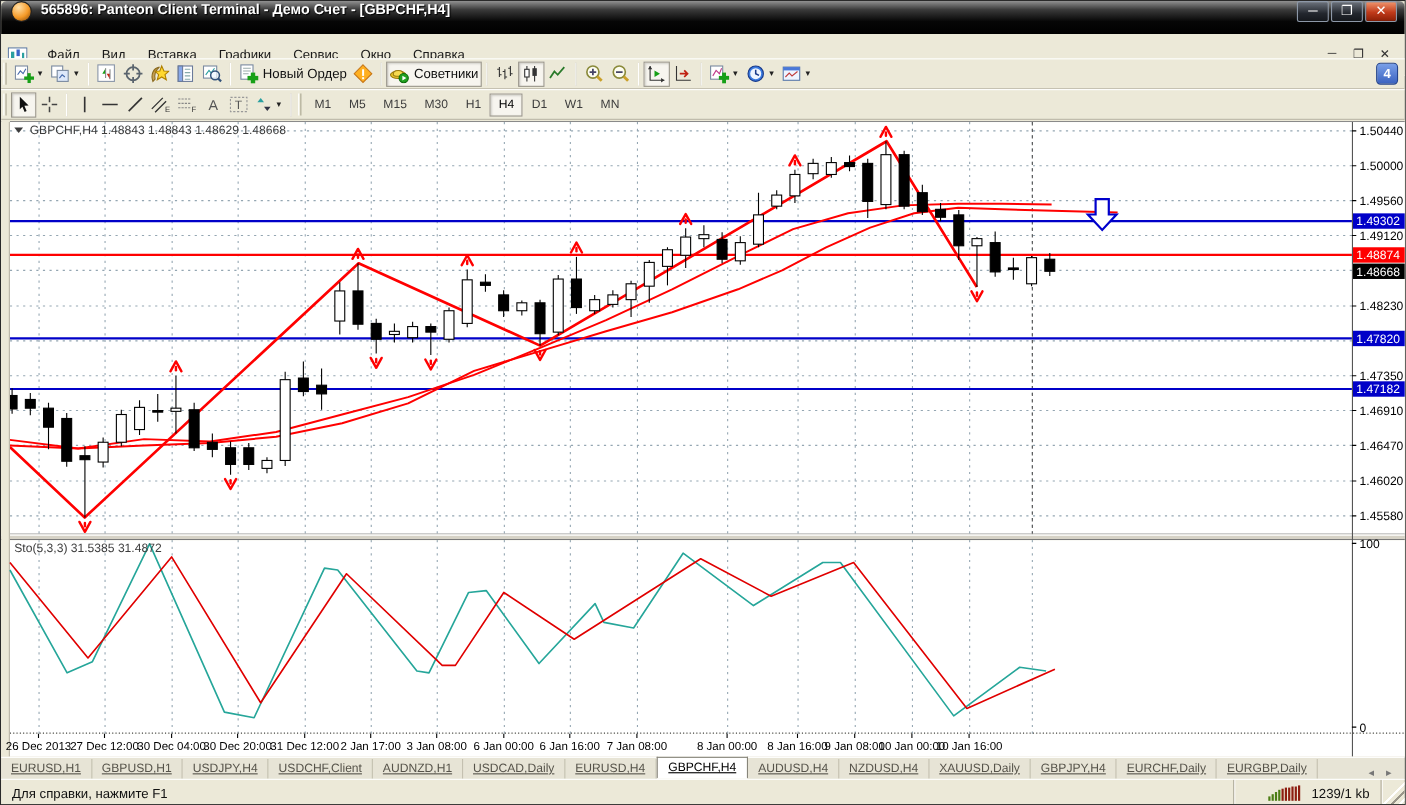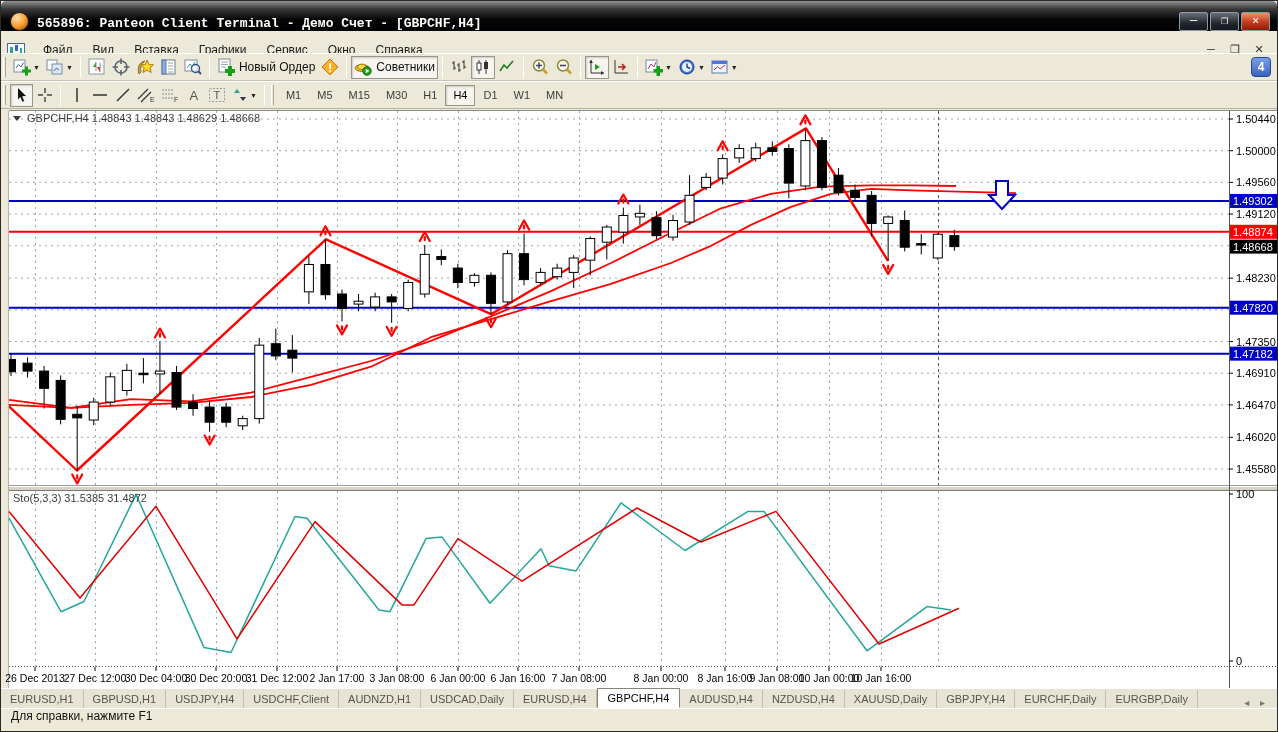--- a/index.html
+++ b/index.html
@@ -2,21 +2,21 @@
 <html><head>
 <meta charset="utf-8">
 <style>
   html,body{margin:0;padding:0;background:#7e858e;font-family:"Liberation Sans",sans-serif;}
   *{box-sizing:border-box;}
   .window{position:relative;width:1278px;height:732px;background:#ece9d8;border:1px solid #2a2a2a;overflow:hidden;}
 
   
   .titlebar{position:absolute;top:0;left:0;right:0;height:30px;
     background:linear-gradient(#909090,#3a3a3a 26%,#060606 62%,#000);
-    display:flex;align-items:flex-end;color:#fff;border-radius:5px 5px 0 0;font-family:Liberation Mono, monospace;}
+    display:flex;align-items:flex-start;color:#fff;border-radius:5px 5px 0 0;}
   .app-logo{width:19px;height:19px;border-radius:50%;margin:0 8px 0 9px;flex:none;
     background:radial-gradient(circle at 35% 28%,#ffe0a8,#f59a28 55%,#8a4a06 95%);
     border:1px solid #222;}
   .title-text{font-weight:bold;font-size:13px;text-shadow:1px 1px 1px #000;white-space:nowrap;}
   .win-buttons{margin-left:auto;display:flex;gap:2px;padding-right:7px;}
   .win-btn{width:29px;height:19px;border:1px solid #8d98a8;border-radius:2px;color:#fff;
     font-size:12px;line-height:16px;text-align:center;background:linear-gradient(#6a707a,#23272e 60%,#15181d);}
   .win-btn.close{background:linear-gradient(#f0926a,#c03a1a 55%,#8c1f06);}
 
   
@@ -45,27 +45,27 @@
     border:1px solid #24448c;border-radius:4px;color:#fff;font-weight:bold;font-size:12px;
     display:flex;align-items:center;justify-content:center;}
 
   
   .chart-wrap{position:absolute;top:108px;left:0;width:1278px;height:579px;background:#ece9d8;}
   svg text{font-family:"Liberation Sans","DejaVu Sans",sans-serif;}
 
   
   .tabbar{position:absolute;top:687px;left:0;right:0;height:20px;background:#e7e4d6;border-top:1px solid #fff;
     display:flex;align-items:flex-end;font-size:11px;color:#56534a;}
-  .tab{padding:3px 9px 3px 9px;border-right:1px solid #c4c0b0;white-space:nowrap;}
+  .tab{padding:3px 9px 3px 9px;border-right:1px solid #c4c0b0;white-space:nowrap;text-decoration:underline;}
   .tab.active{background:#fff;border:1px solid #87857a;border-bottom:1px solid #fff;color:#000;padding:3px 10px;}
   .tab-scroll{margin-left:auto;padding:0 8px;color:#777;font-size:10px;letter-spacing:4px;white-space:nowrap;}
 
   
   .statusbar{position:absolute;top:707px;left:0;right:0;height:25px;background:#ece9d8;border-top:1px solid #fff;
-    display:flex;align-items:stretch;font-size:12px;color:#111;flex-direction:column;}
+    display:flex;align-items:stretch;font-size:12px;color:#111;}
   .status-sec{display:flex;align-items:center;padding:0 10px;border-left:1px solid #b2ae9e;box-shadow:inset 1px 0 0 #fff;}
   .status-help{flex:1;border-left:none;box-shadow:none;}
   .status-profile{width:555px;margin-top:36px;}
   .status-traffic{width:134px;justify-content:flex-end;gap:10px;}
   .conn-bars{display:flex;align-items:flex-end;gap:1px;height:14px;}
   .conn-bars i{display:block;width:2px;background:#8d1d10;}
   .conn-bars i.g{background:#4c7d14;}
   .resize-grip{width:22px;background:
     linear-gradient(135deg,transparent 0 50%,#fff 50% 56%,transparent 56% 66%,#9a968a 66% 72%,transparent 72% 82%,#fff 82% 88%,transparent 88%);}
 </style>

